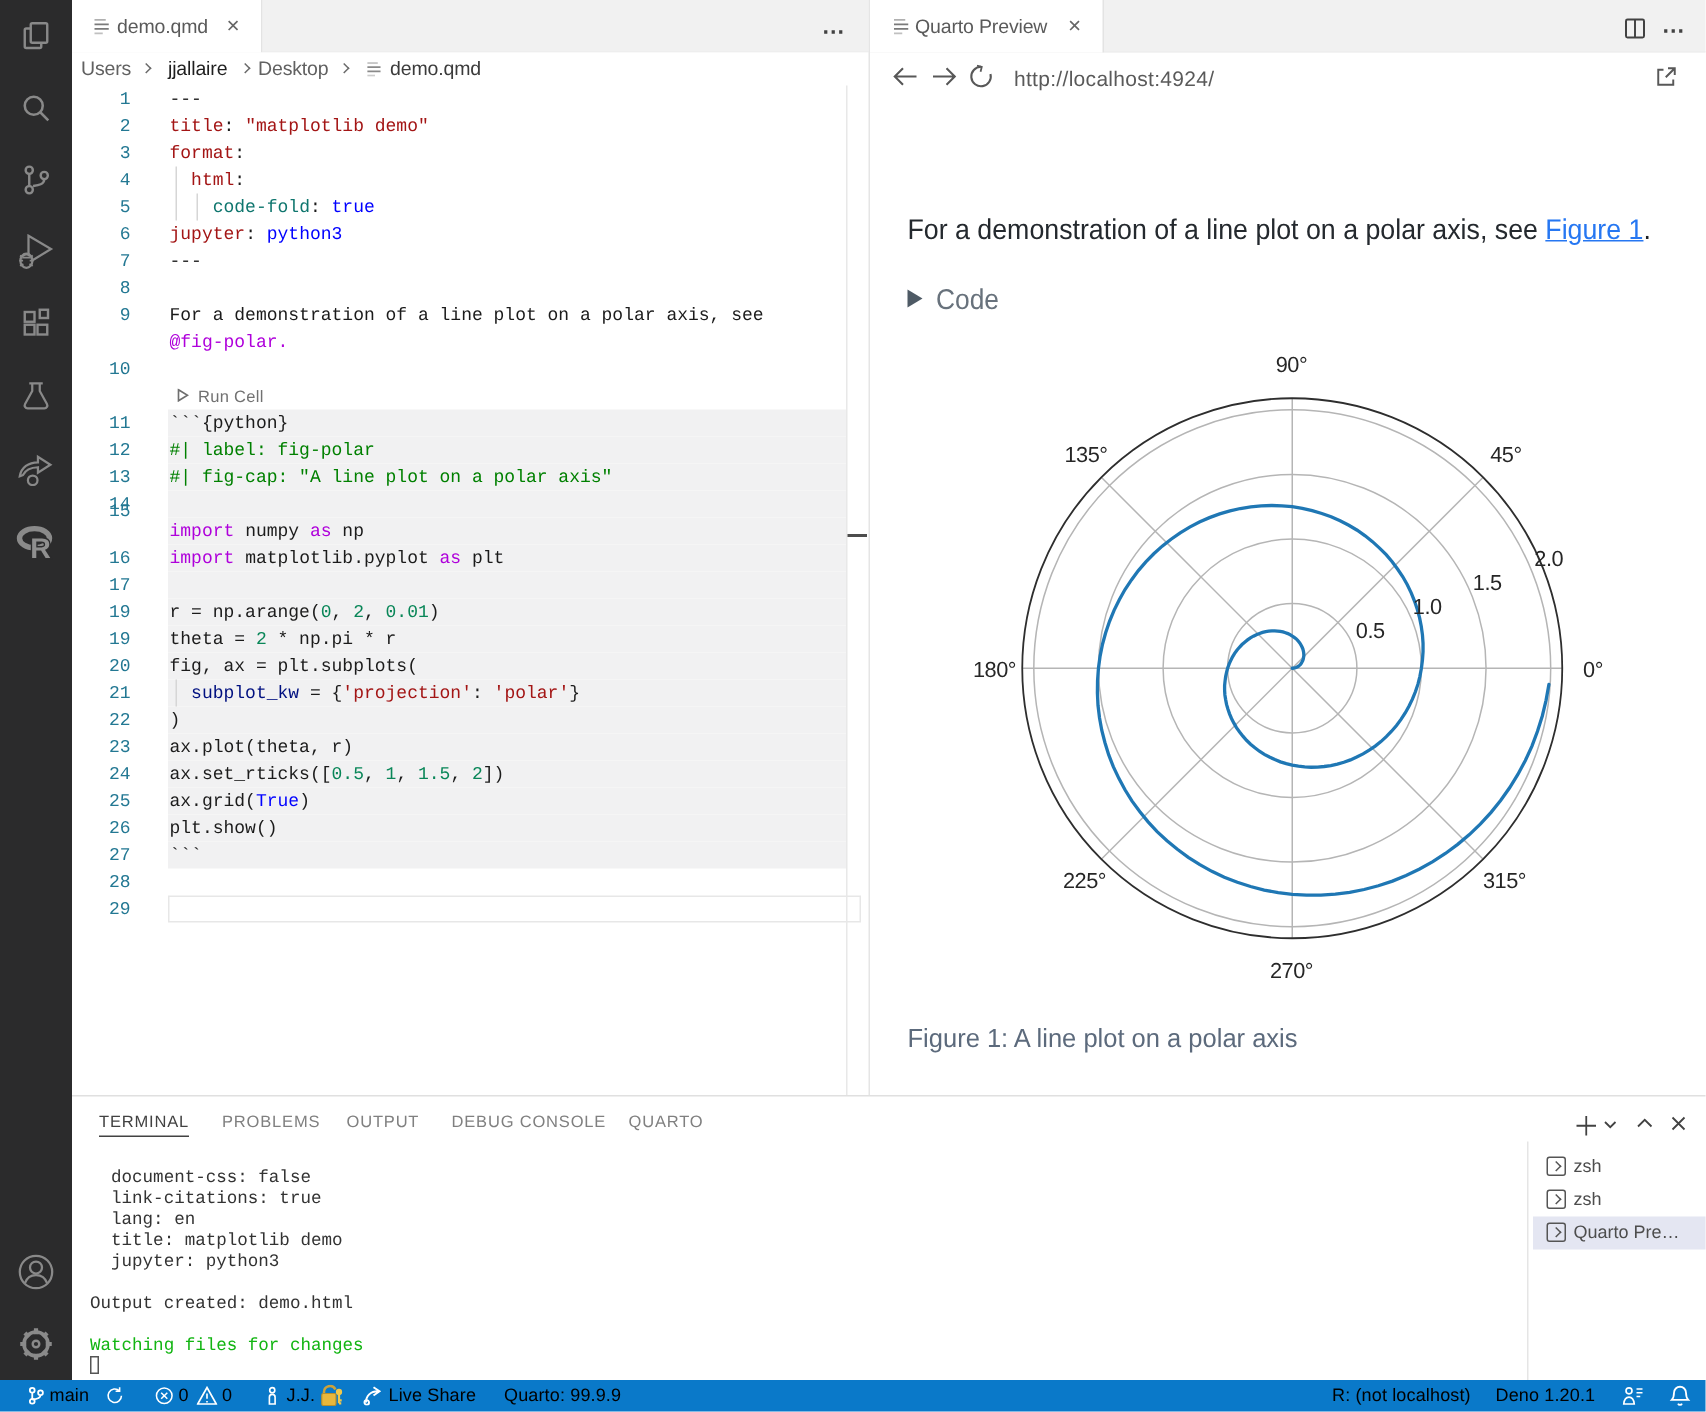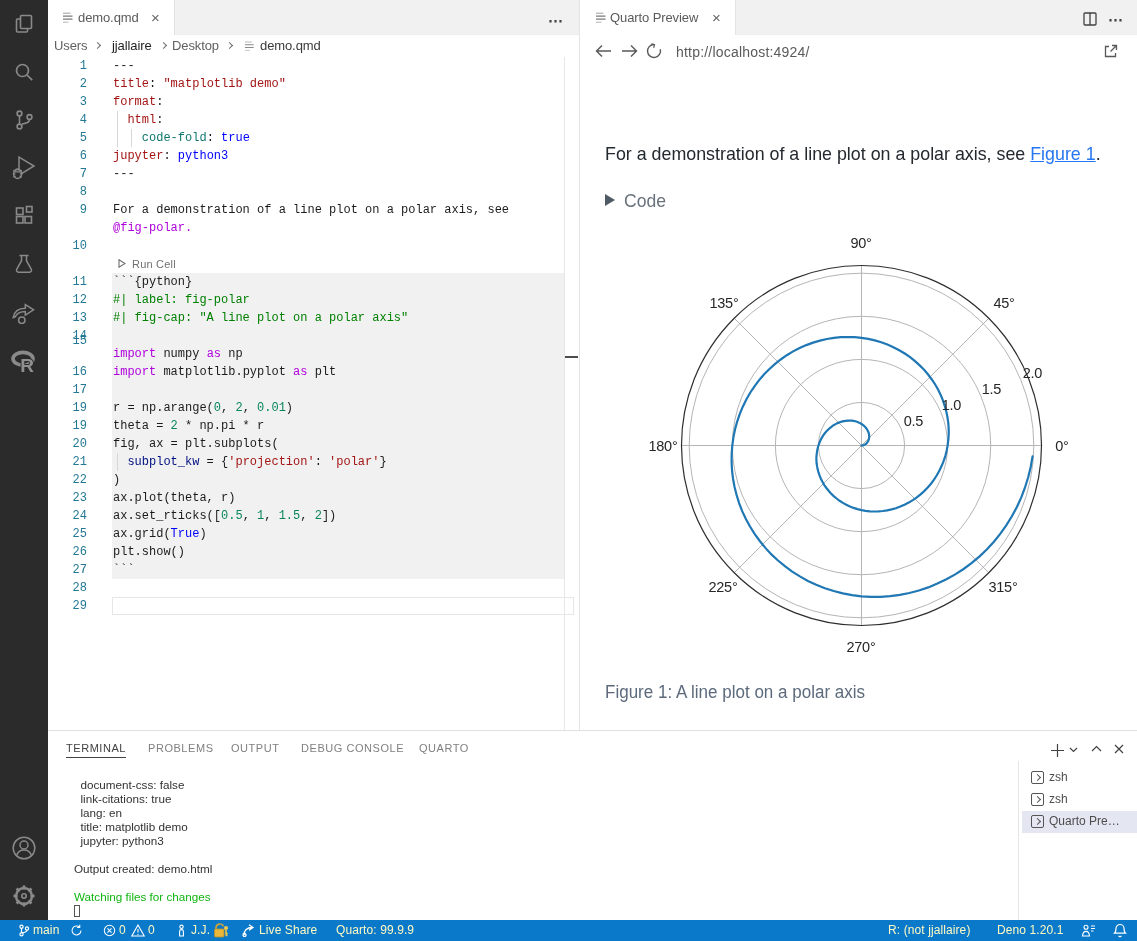--- a/index.html
+++ b/index.html
@@ -24,27 +24,27 @@
 
 #prev{position:absolute;left:580px;top:0;width:557px;height:730px;background:#fff}
 
 .navtxt{position:absolute;top:44px;font-size:14px;color:#5a5a5a;letter-spacing:0.2px}
 
 .sx{display:inline-block;transform-origin:0 50%;white-space:nowrap}
 
 #panel{position:absolute;left:48px;top:730px;width:1089px;height:190px;background:#fff;border-top:1px solid #e0e0e0}
 .ptab{position:absolute;top:11px;font-size:11px;letter-spacing:0.55px;color:#808080}
 .ptab.act{color:#424242;border-bottom:1px solid #424242;padding-bottom:3px}
-#term{position:absolute;left:26px;top:47px;font-family:Liberation Sans, sans-serif;font-size:11.7px;color:#333;line-height:14px;white-space:pre}
+#term{position:absolute;left:12px;top:47px;font-family:Liberation Mono, monospace;font-size:11.7px;color:#333;line-height:14px;white-space:pre}
 .trow{position:absolute;left:974px;width:115px;height:22px;font-size:12px;color:#4d4d4d}
 .trow .ti{position:absolute;left:9px;top:4px;width:13px;height:13px;border:1px solid #555;border-radius:2px}
 .trow .ti:after{content:"";position:absolute;left:3px;top:3px;width:4px;height:4px;border-right:1.3px solid #555;border-top:1.3px solid #555;transform:rotate(45deg)}
 .trow .tl{position:absolute;left:27px;top:3px}
 
-#sbar{position:absolute;left:0;top:920px;width:1137px;height:21px;background:#0a79c9;color:#fef9c3;font-size:12px}
+#sbar{position:absolute;left:0;top:920px;width:1137px;height:21px;background:#0a79c9;color:#000000;font-size:12px}
 #sbar span{position:absolute;top:3px;letter-spacing:0.1px}
 #sbar svg{position:absolute}
 </style></head><body>
 
 <div id="abar">
   <svg style="top:12px" viewBox="0 0 24 24" fill="none" stroke="#898989" stroke-width="1.6">
     <rect x="8.5" y="3.5" width="11" height="13" rx="1"></rect>
       <path d="M15.5 16.5v2.5a1 1 0 0 1-1 1h-9a1 1 0 0 1-1-1v-11a1 1 0 0 1 1-1h3" stroke-width="1.6"></path>
   </svg>
   <svg style="top:60px" viewBox="0 0 24 24" fill="none" stroke="#898989" stroke-width="1.7">
@@ -348,21 +348,21 @@
       <rect x="1.5" y="6" width="9.5" height="8" rx="1" fill="none" stroke="#b8902c" stroke-width="0.8"></rect>
       <circle cx="13" cy="5" r="2.1" fill="#f1c84b"></circle>
       <path d="M13 6.5v6M13 10.5h1.8M13 12.5h1.5" stroke="#f1c84b" stroke-width="1.5" fill="none"></path>
     </svg>
   <svg style="left:242px;top:4px;width:15px;height:13px" viewBox="0 0 15 13" fill="none" stroke="#fff" stroke-width="1.3">
       <path d="M2 11c0-4.5 3-7.5 8-7.5M7 0.8L11 3.5 7 6.3"></path>
       <circle cx="2.5" cy="11" r="1.5"></circle>
     </svg>
   <span style="left:259px">Live Share</span>
   <span style="left:336px">Quarto: 99.9.9</span>
-  <span style="left:888px">R: (not jjallaire)</span>
+  <span style="left:888px">R: (not localhost)</span>
   <span style="left:997px">Deno 1.20.1</span>
   <svg style="left:1081px;top:4px;width:15px;height:13px" viewBox="0 0 15 13" fill="none" stroke="#fff" stroke-width="1.1">
       <circle cx="5" cy="3.2" r="2"></circle>
       <path d="M1.5 12c.3-3 1.6-4.6 3.5-4.6S8.2 9 8.5 12z"></path>
       <path d="M10 2h4M10 4.5h4M10 7h2.5"></path>
     </svg>
   <svg style="left:1113px;top:3px;width:14px;height:15px" viewBox="0 0 14 15" fill="none" stroke="#fff" stroke-width="1.2">
       <path d="M7 1.5a4 4 0 0 1 4 4c0 3 .8 4 1.5 4.7H1.5C2.2 9.5 3 8.5 3 5.5a4 4 0 0 1 4-4zM5.7 12.7a1.4 1.4 0 0 0 2.6 0"></path>
     </svg>
 </div>

